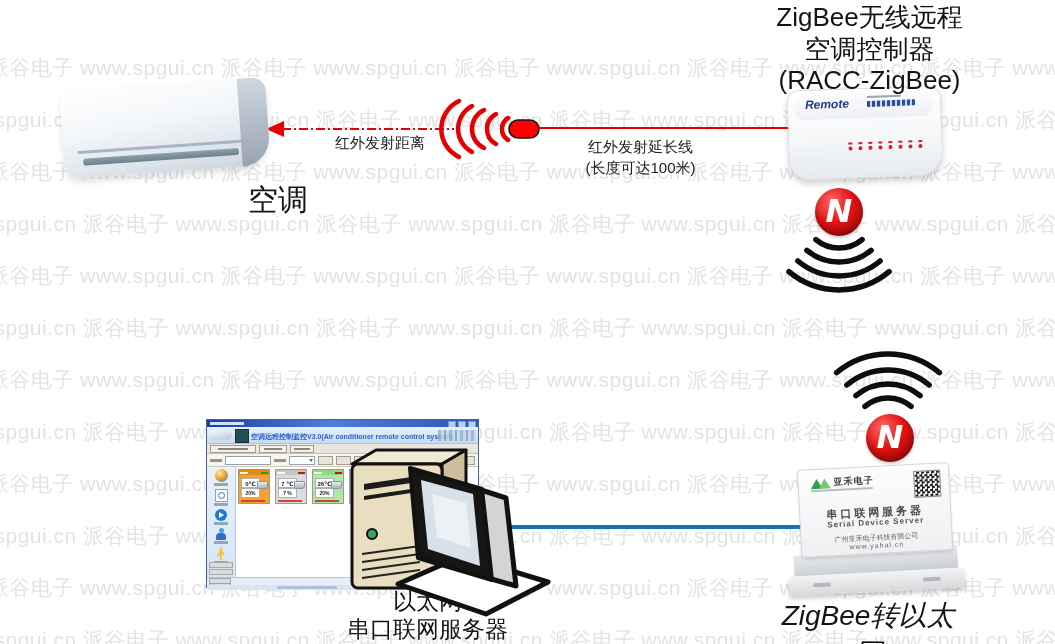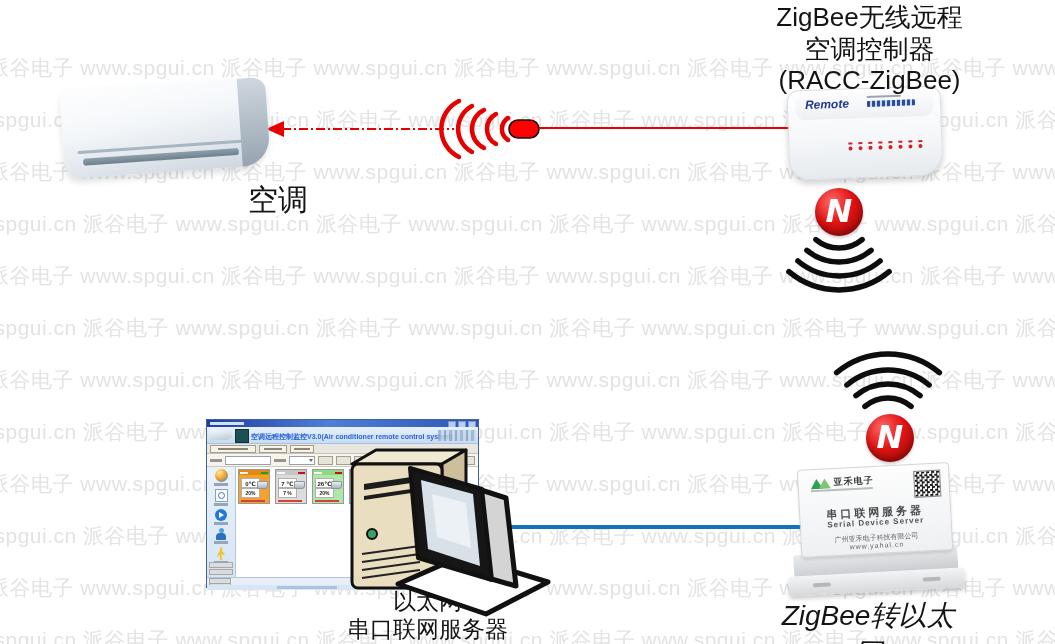--- a/index.html
+++ b/index.html
@@ -195,20 +195,25 @@
   </div>
   <div class="diagram-label" id="controller-title">
     <div>ZigBee无线远程</div>
     <div>空调控制器</div>
     <div>(RACC-ZigBee)</div>
   </div>
 
   <div class="diagram-label" id="ac-label">空调</div>
 
   <div class="diagram-label" id="ir-distance-note">
+    <div>红外发射距离</div>
+  </div>
+  <div class="diagram-label" id="ir-extension-note">
+    <div>红外发射延长线</div>
+    <div>(长度可达100米)</div>
   </div>
 
   <div id="remote-device">
     <div class="remote-body"></div>
     <div class="remote-ridge"></div>
     <div class="remote-brand">Remote</div>
     <div class="remote-strip-caption"></div>
     <div class="remote-strip"></div>
     <div class="led-row">
       <div class="led"></div>

